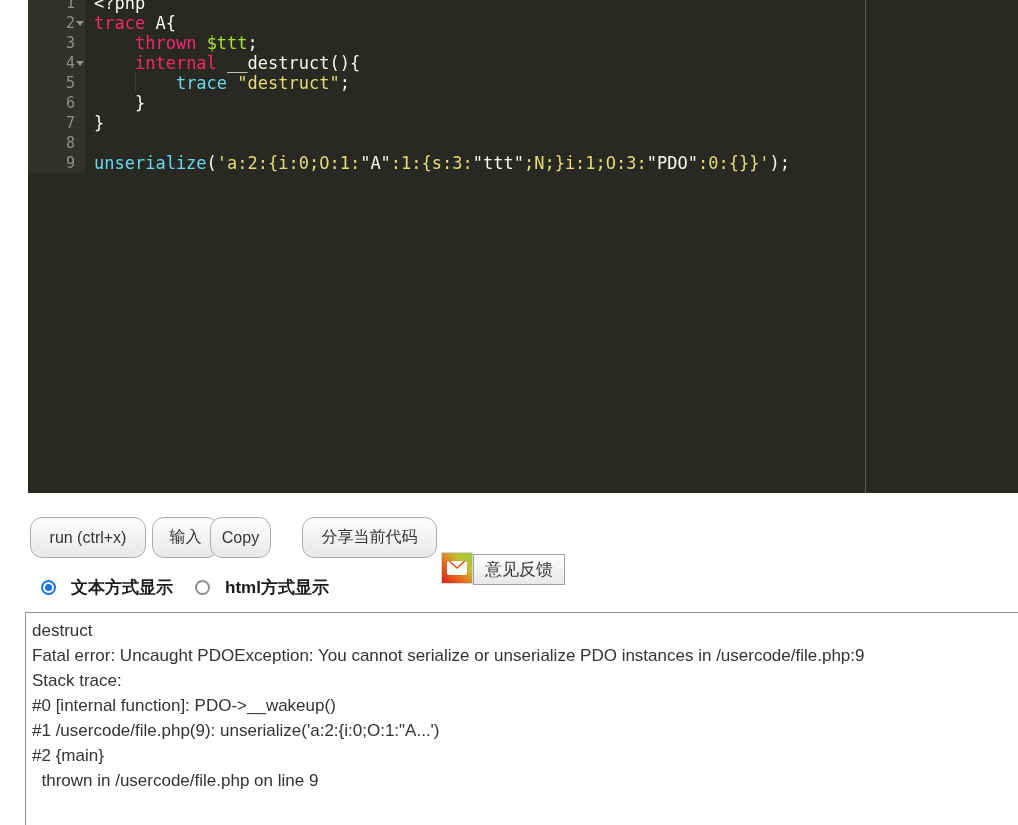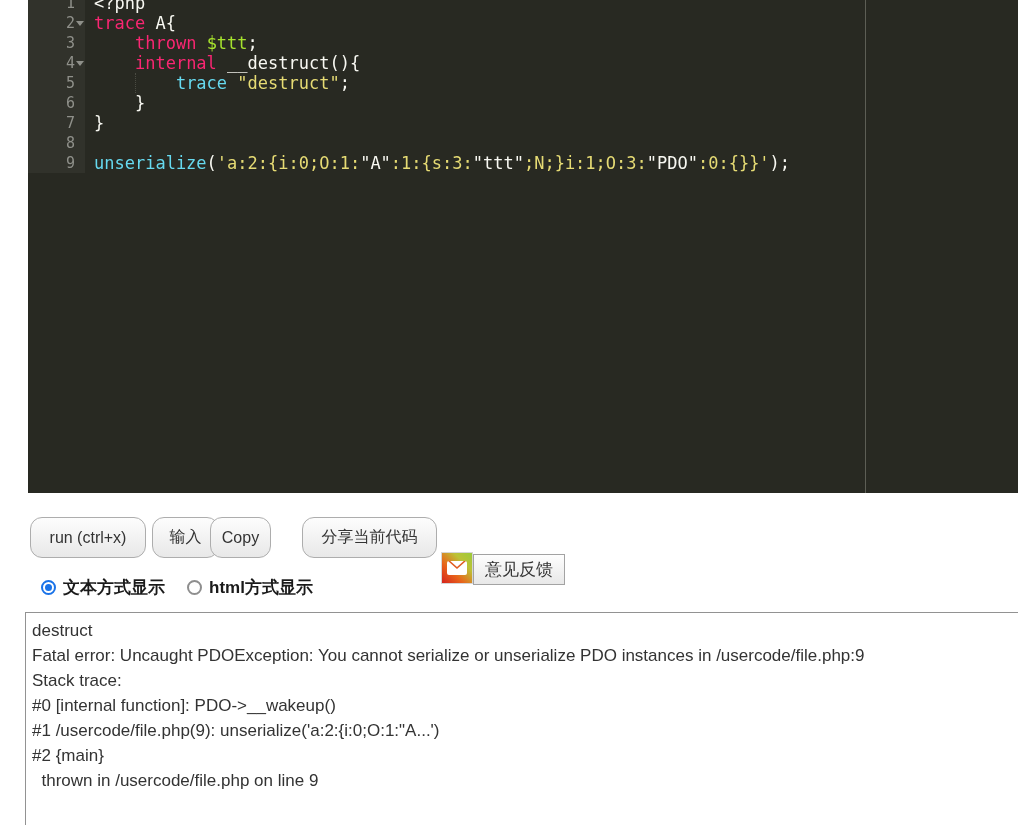--- a/index.html
+++ b/index.html
@@ -59,21 +59,21 @@
        border:1px solid #a3a3a3;background:linear-gradient(#fefefe,#e8e8e8);
        font-size:17px;color:#333;box-sizing:border-box;}
 
   
   .radio-row{position:absolute;left:41px;top:576px;display:flex;align-items:center;}
   .radio{width:15px;height:15px;border-radius:50%;box-sizing:border-box;
          border:2px solid #8e8e8e;background:#fff;position:relative;flex:none;cursor:pointer;}
   .radio.sel{border-color:var(--radio_accent);}
   .radio.sel::after{content:'';position:absolute;left:2px;top:2px;right:2px;bottom:2px;
          border-radius:50%;background:var(--radio_accent);}
-  .radio-label{font-size:17px;font-weight:bold;color:#1a1a1a;margin-left:7px;cursor:pointer;}
+  .radio-label{font-size:17px;font-weight:bold;color:#1a1a1a;margin-left:15px;cursor:pointer;}
   .radio-gap{width:22px;flex:none;}
 
   
   .output{position:absolute;left:25px;top:612px;width:1000px;height:240px;
           border:1px solid #929292;background:#fff;box-sizing:border-box;
           padding:5px 6px;font-size:17px;line-height:25px;color:#333;
           font-family:"Liberation Sans",sans-serif;white-space:pre-wrap;overflow:hidden;}
 </style>
 </head>
 <body>

